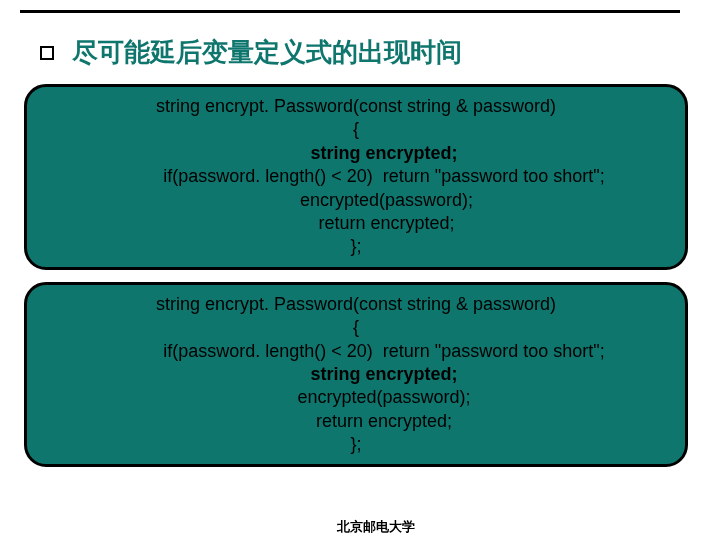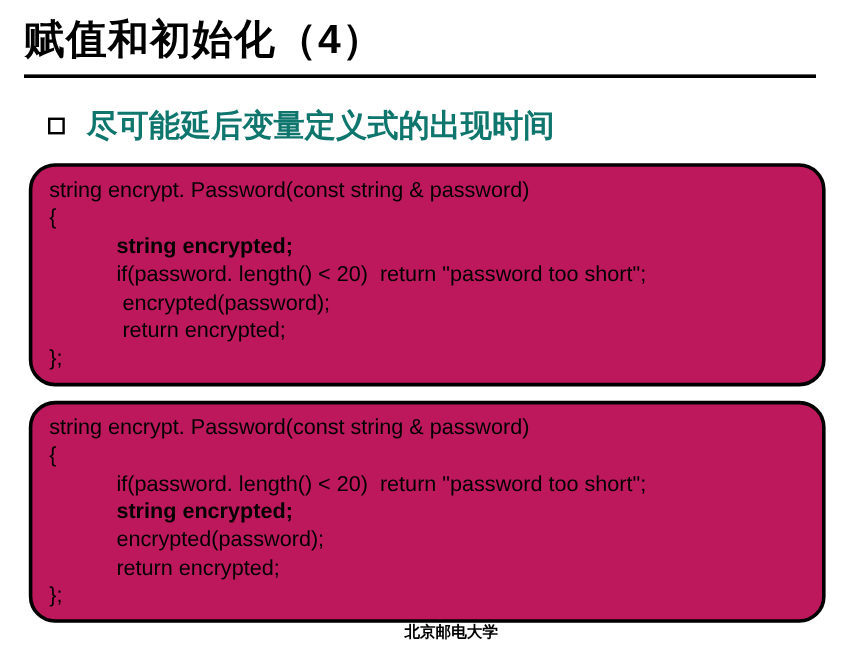--- a/index.html
+++ b/index.html
@@ -53,42 +53,42 @@
     margin-left: 4px;
     border: 3px solid #000;
     border-radius: 22px;
     padding: 8px 14px 8px 14px;
     font-family: Verdana, Arial, sans-serif;
     font-size: 18px;
     line-height: 1.3;
     color: #000;
     margin-bottom: 12px;
     position: relative;
-    background: #be185d;
+    background: #0f766e;
+    text-align: center;
   }
   .code-line { white-space: pre; }
   .indent { padding-left: 56px; display: block; }
   .bold { font-weight: bold; }
   .footer {
     position: absolute;
     bottom: 4px;
     left: 16px;
     width: 720px;
     text-align: center;
     font-size: 13px;
     font-weight: bold;
     color: #000;
   }
 </style>
 </head>
 <body>
 
 <div class="slide">
 
-  <div class="title">赋值和初始化（4）</div>
   <div class="title-underline"></div>
 
   <div class="bullet-row">
     <div class="bullet-icon"></div>
     <div class="bullet-text">尽可能延后变量定义式的出现时间</div>
   </div>
 
   <div class="code-box">
     <div class="code-line">string encrypt. Password(const string &amp; password)</div>
     <div class="code-line">{</div>

